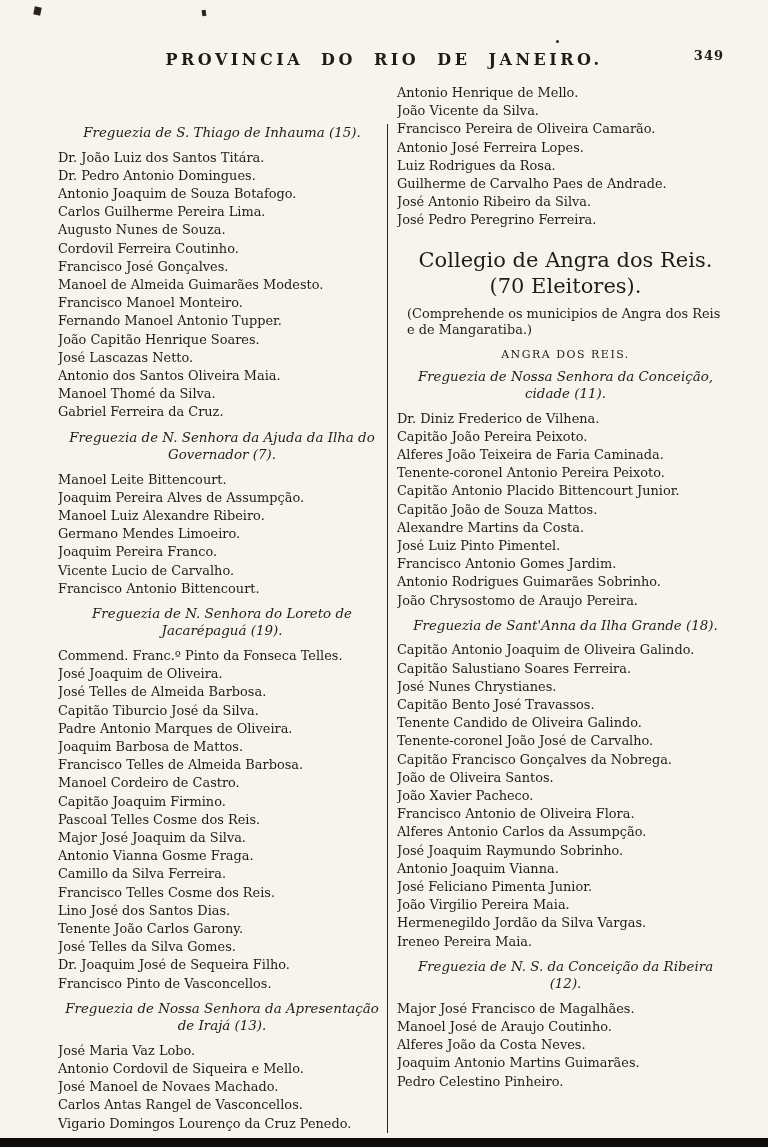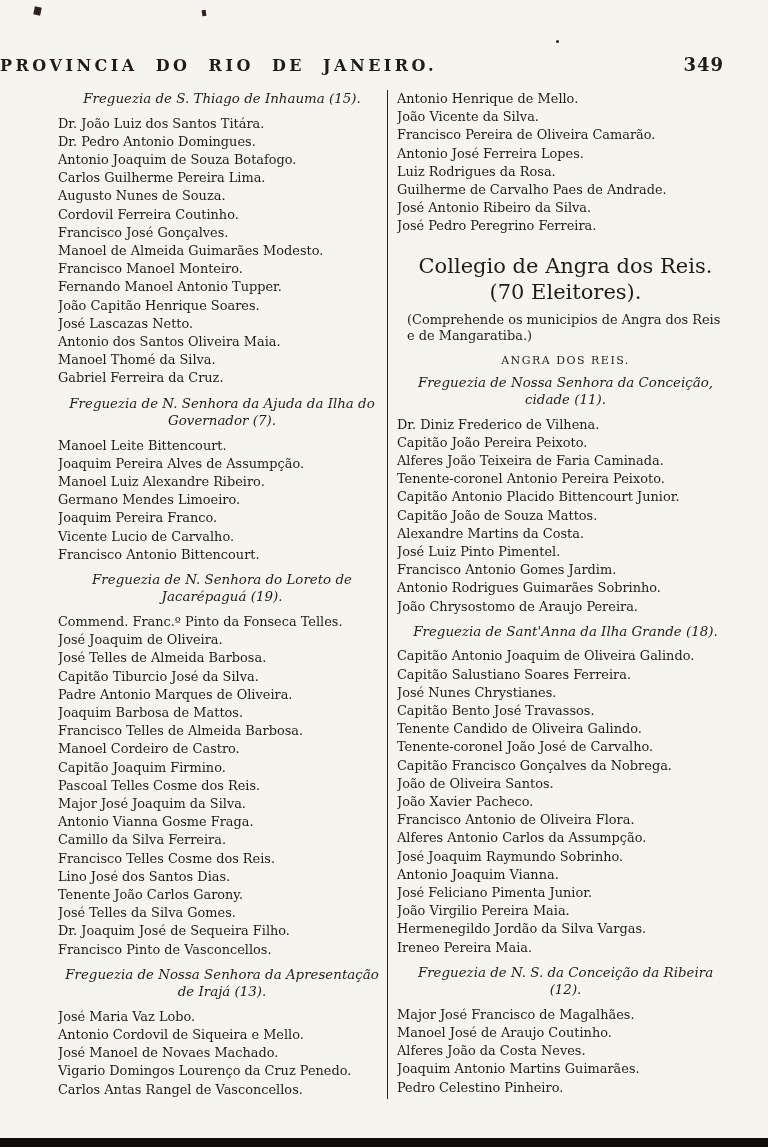--- a/index.html
+++ b/index.html
@@ -4,31 +4,31 @@
 <style>
   * { margin:0; padding:0; box-sizing:border-box; }
   html,body { width:768px; height:1147px; }
   body { font-family:"DejaVu Serif", serif; background:#e7e5e0; }
   .scan {
     position:relative; width:768px; height:1147px;
     background:#f6f4ee;
     color:#211b15;
     overflow:hidden;
   }
-  .header { position:relative; padding-top:50px; text-align:left; height:72px;margin-top:6px; }
+  .header { position:relative; padding-top:50px; text-align:center; height:72px; }
   .running-head {
     display:inline-block;
     font-weight:bold; font-size:16px; letter-spacing:3.5px; word-spacing:9px;
   }
   .page-number {
     position:absolute; top:48px; right:44px;
-    font-size:18px; font-weight:bold; letter-spacing:1px;
+    font-size:13px; font-weight:bold; letter-spacing:1px;
   }
   .columns { display:flex; margin:12px 34px 0 58px; }
-  .col-left { width:330px; border-right:1.5px solid #2b241d; padding-right:1px; }
+  .col-left { width:330px; border-right:1.5px solid #2b241d; padding-right:1px;margin-top:40px; }
   .col-right { flex:1; padding-left:9px; }
   .name-line {
     font-size:12.9px; line-height:18.2px;
     white-space:nowrap; overflow:hidden;
   }
   .section-heading {
     font-style:italic; font-size:13.4px; line-height:17.5px;
     text-align:center; margin:7px 4px;
   }
   .col-left .section-heading:first-child { margin-top:0; }
@@ -108,22 +108,22 @@
             <div class="name-line">Tenente João Carlos Garony.</div>
             <div class="name-line">José Telles da Silva Gomes.</div>
             <div class="name-line">Dr. Joaquim José de Sequeira Filho.</div>
             <div class="name-line">Francisco Pinto de Vasconcellos.</div>
           </div>
           <div class="section-heading">Freguezia de Nossa Senhora da Apresentação de Irajá (13).</div>
           <div class="names">
             <div class="name-line">José Maria Vaz Lobo.</div>
             <div class="name-line">Antonio Cordovil de Siqueira e Mello.</div>
             <div class="name-line">José Manoel de Novaes Machado.</div>
+            <div class="name-line">Carlos Antas Rangel de Vasconcellos.</div>
             <div class="name-line">Vigario Domingos Lourenço da Cruz Penedo.</div>
-            <div class="name-line">Carlos Antas Rangel de Vasconcellos.</div>
           </div>
         </div>
     </div>
 
     <div class="col-right">
       <div class="names">
           <div class="name-line">Antonio Henrique de Mello.</div>
           <div class="name-line">João Vicente da Silva.</div>
           <div class="name-line">Francisco Pereira de Oliveira Camarão.</div>
           <div class="name-line">Antonio José Ferreira Lopes.</div>

